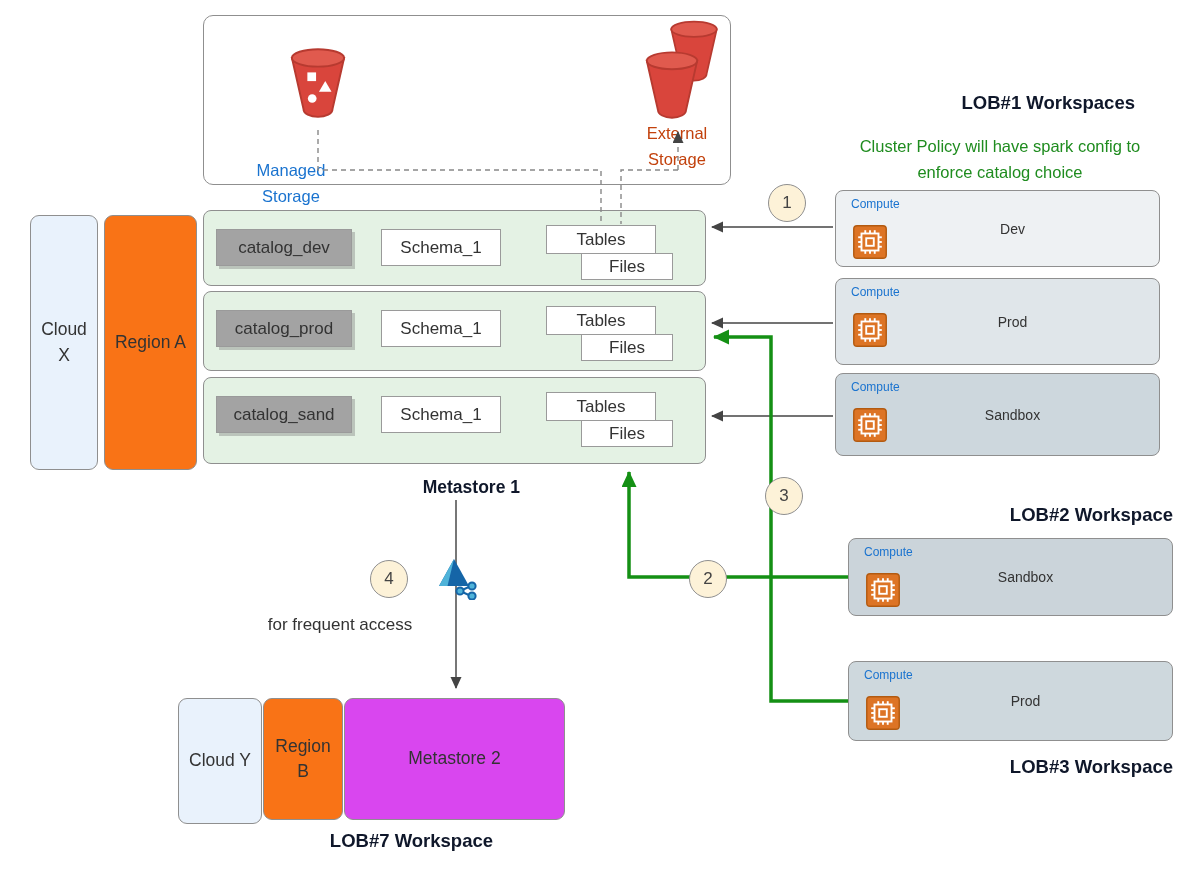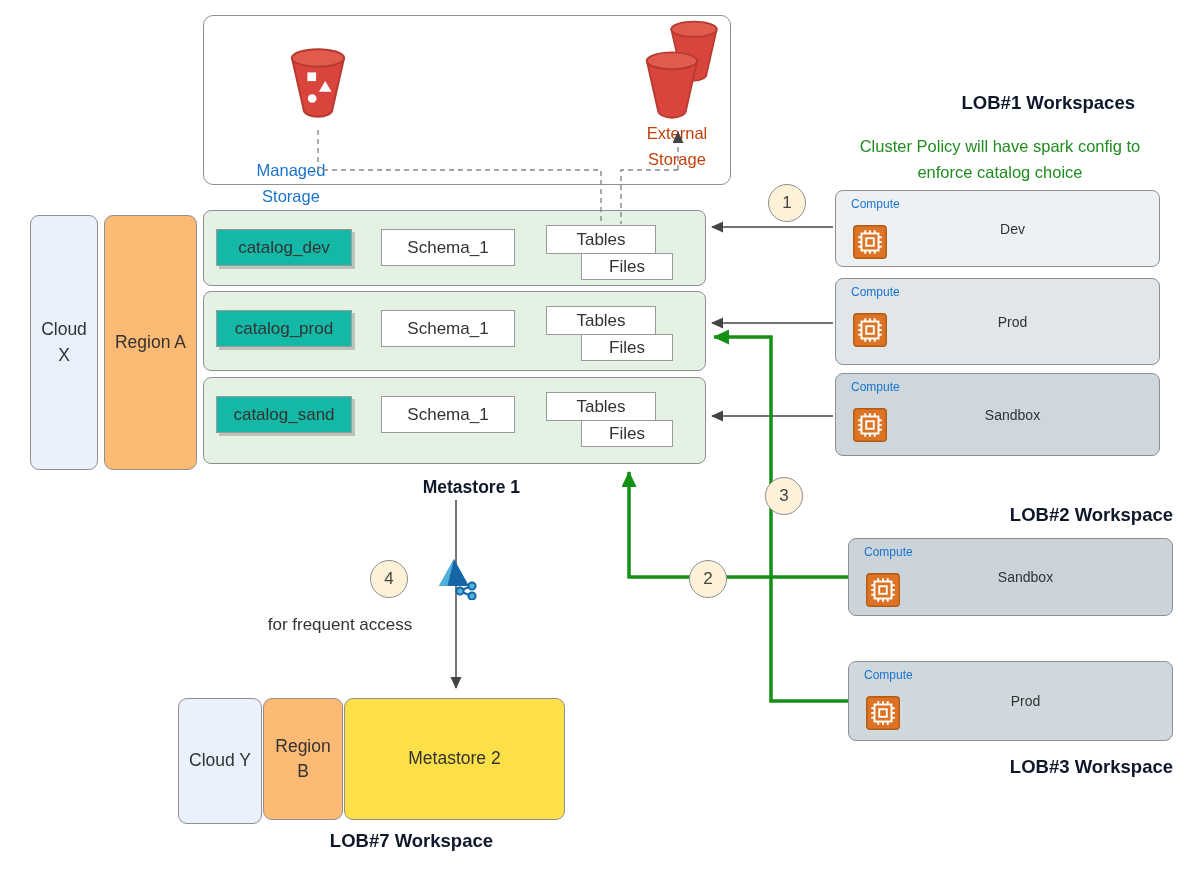--- a/index.html
+++ b/index.html
@@ -6,27 +6,27 @@
   .canvas{
     position:relative;width:1200px;height:891px;background:#ffffff;
     font-family:"Liberation Sans",sans-serif;overflow:hidden;color:#333;
   }
   .abs{position:absolute;box-sizing:border-box;}
   
   .storage-box{border:1.5px solid #8f8f8f;border-radius:10px;background:#fff;}
   .side-box{border:1.5px solid #8f8f8f;border-radius:9px;display:flex;align-items:center;justify-content:center;
             text-align:center;font-size:17.5px;color:#333;line-height:1.45;padding:4px;}
   .cloud{background:#e9f2fc;}
-  .region{background:#fdba74;}
-  .green-box{background:#fde047;}
+  .region{background:#f97316;}
+  .green-box{background:#d946ef;}
   .cat-row{background:#e4f2e4;border:1px solid #8f8f8f;border-radius:8px;}
   .lbl{position:absolute;display:flex;align-items:center;justify-content:center;background:#fff;
        border:1.5px solid #9a9a9a;font-size:17px;color:#333;box-sizing:border-box;}
-  .cat{left:12px;top:18px;width:136px;height:37px;background:#14b8a6;box-shadow:3px 3px 0 rgba(120,120,120,.38);}
-  .sch{left:177px;top:18px;width:134px;height:37px;}
+  .cat{left:12px;top:18px;width:136px;height:37px;background:#a3a3a3;box-shadow:3px 3px 0 rgba(120,120,120,.38);}
+  .sch{left:177px;top:18px;width:120px;height:37px;}
   .tbl{left:342px;top:14px;width:110px;height:29px;}
   .fls{left:377px;top:42px;width:92px;height:27px;}
   
   .ws{position:absolute;border:1.5px solid #8f8f8f;border-radius:8px;box-sizing:border-box;}
   .ws .compute{position:absolute;left:15px;top:6px;color:#1a73cf;font-size:12px;}
   .ws .chip{position:absolute;left:17px;top:34px;}
   .ws .env{position:absolute;left:70px;right:40px;top:50%;transform:translateY(-50%);
            text-align:center;font-size:14px;color:#333;}
   
   .blue-heading{color:#0f172a;font-weight:700;font-size:18.5px;text-align:right;}

